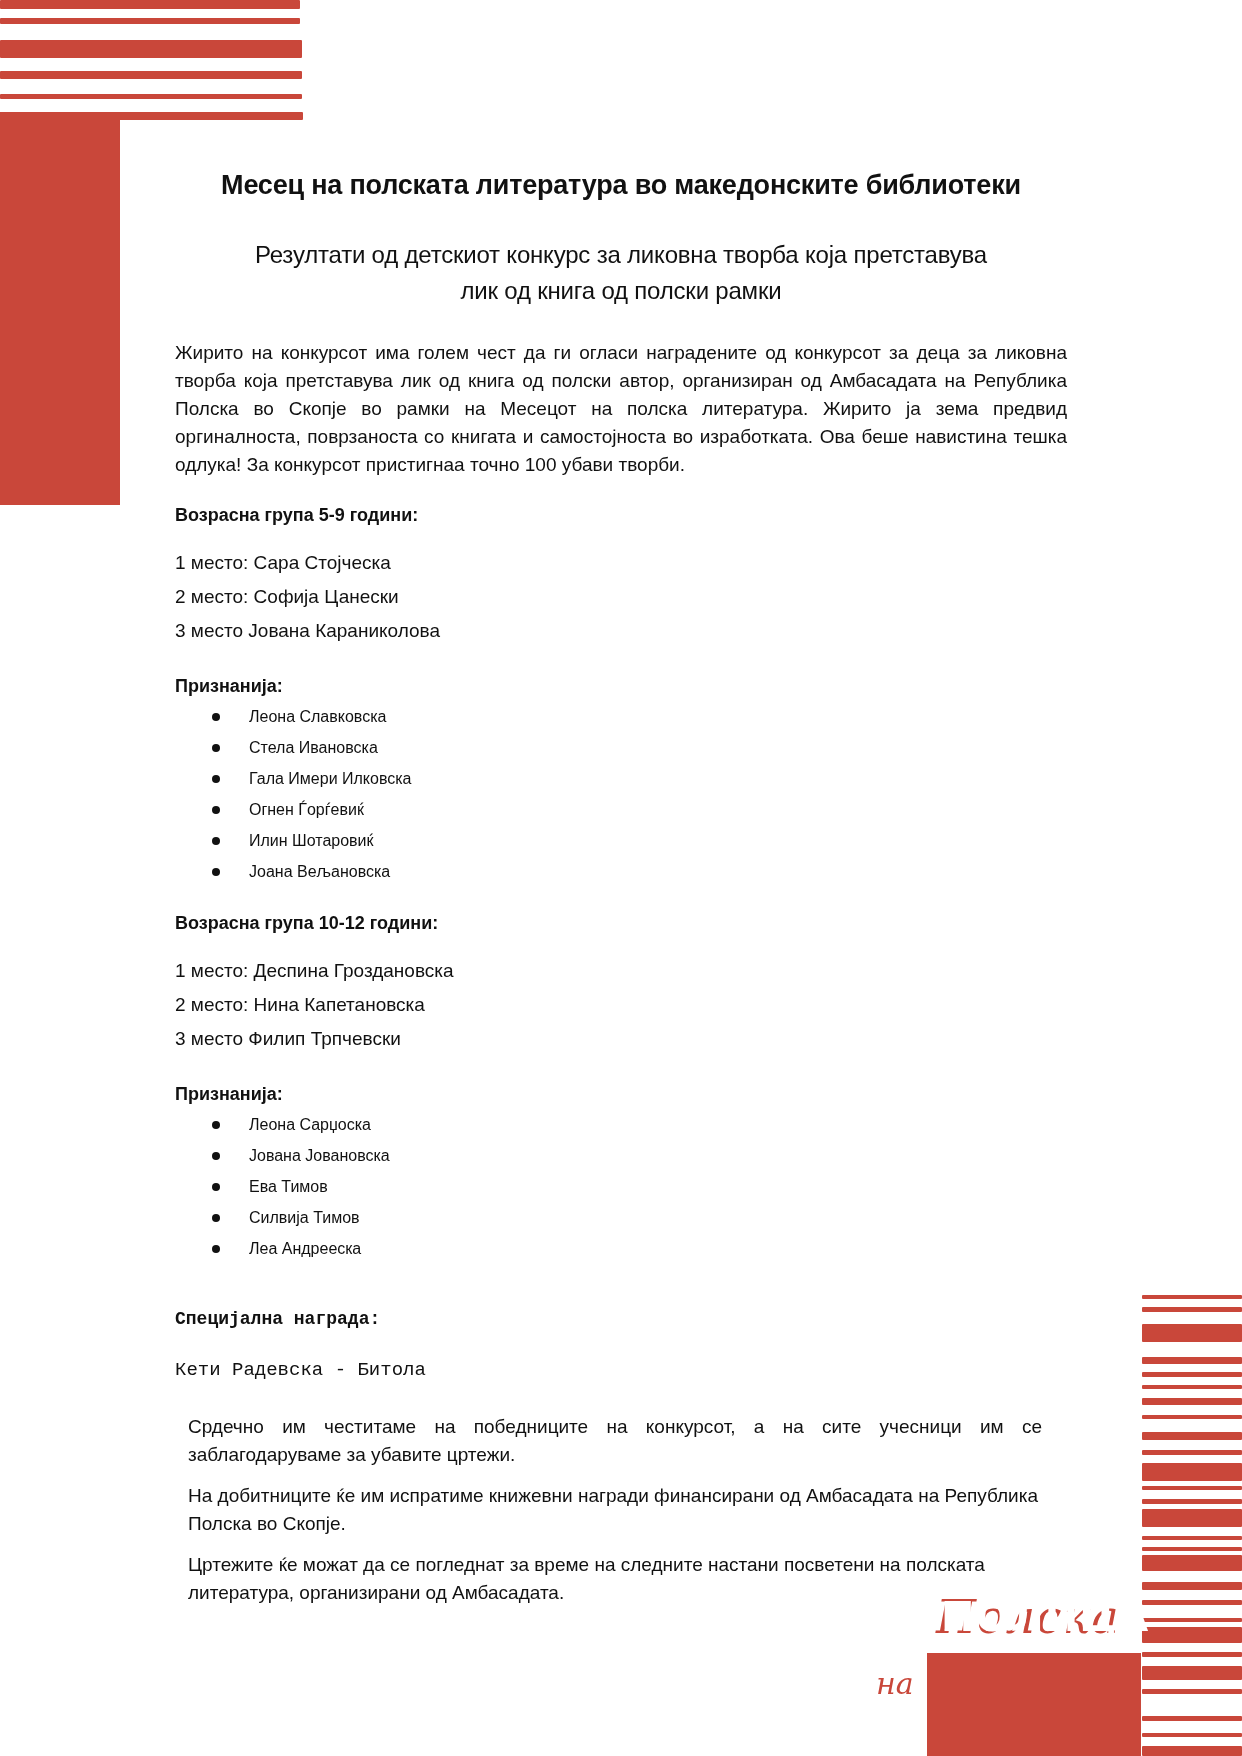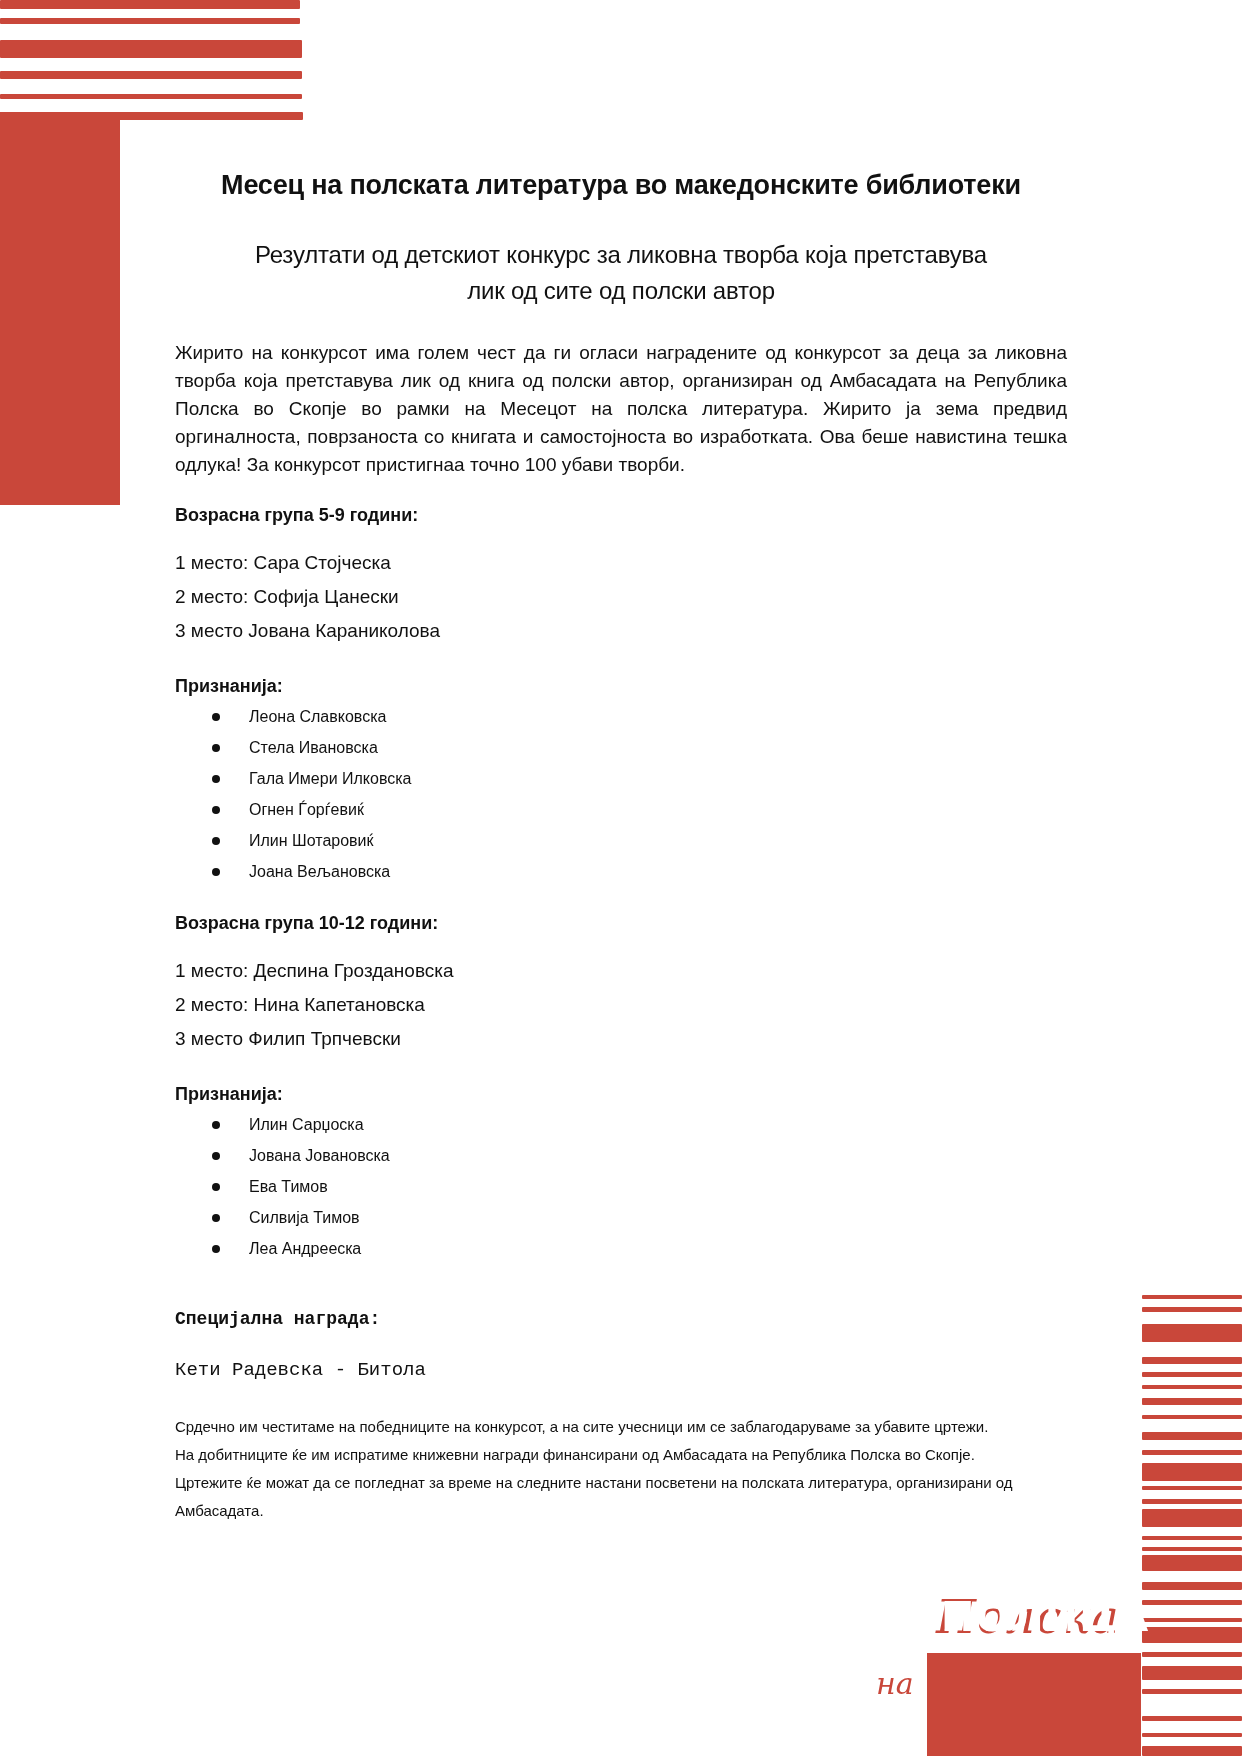--- a/index.html
+++ b/index.html
@@ -14,21 +14,21 @@
            letter-spacing: -0.2px; }
   .subtitle { font-weight: normal; font-size: 24px; text-align: center; line-height: 36px;
               margin: 36px 0 0 0; letter-spacing: -0.2px; }
   .intro { font-size: 19px; line-height: 28px; text-align: justify; margin: 30px 0 0 0; }
   .section-head { font-weight: bold; font-size: 18px; margin: 0; }
   .place { font-size: 19px; line-height: 34px; margin: 0; }
   ul.bullets { list-style: none; margin: 4px 0 0 0; padding: 0; }
   ul.bullets li { font-size: 16px; line-height: 31px; position: relative; padding-left: 74px; }
   ul.bullets li .bullet { position: absolute; left: 37px; top: 12px; width: 8px; height: 8px;
                           background: #111; border-radius: 50%; }
-  .closing { font-size: 15px; line-height: 28px; margin: 0; }
+  .closing { font-size: 19px; line-height: 28px; margin: 13px; }
   .closing.justify { text-align: justify; text-align-last: left; }
 
   .logo-script { position: absolute; left: 936px; top: 1590px; font-family: "DejaVu Serif", serif;
                  font-style: italic; font-size: 46px; color: #c9473a; letter-spacing: 1px; }
   .logo-na { position: absolute; left: 876px; top: 1666px; font-family: "DejaVu Serif", serif;
              font-style: italic; font-size: 30px; color: #c9473a; }
   .logo-box { position: absolute; left: 927px; top: 1653px; width: 214px; height: 103px;
               background: #c9473a; }
   .logo-word { position: absolute; left: 941px; top: 1594px; font-family: "DejaVu Sans", sans-serif;
                font-weight: bold; font-size: 40px; color: #ffffff; letter-spacing: 1px; }
@@ -73,21 +73,21 @@
   <div class="rstripe" style="top:1689px;width:100px;height:5px;"></div>
   <div class="rstripe" style="top:1716px;width:100px;height:5px;"></div>
   <div class="rstripe" style="top:1733px;width:100px;height:4px;"></div>
   <div class="rstripe" style="top:1746px;width:100px;height:10px;"></div>
 </div>
 
 <div class="doc">
   <h1 class="title">Месец на полската литература во македонските библиотеки</h1>
   <h2 class="subtitle">
     <span>Резултати од детскиот конкурс за ликовна творба која претставува</span><br>
-    <span>лик од сите од полски автор</span>
+    <span>лик од книга од полски рамки</span>
   </h2>
   <p class="intro">Жирито на конкурсот има голем чест да ги огласи наградените од конкурсот за деца за ликовна творба која претставува лик од книга од полски автор, организиран од Амбасадата на Република Полска во Скопје во рамки на Месецот на полска литература. Жирито ја зема предвид оргиналноста, поврзаноста со книгата и самостојноста во изработката. Ова беше навистина тешка одлука! За конкурсот пристигнаа точно 100 убави творби.</p>
 
   <section style="margin-top:26px;">
     <p class="section-head">Возрасна група 5-9 години:</p>
     <div style="margin-top:20px;">
       <p class="place">1 место: Сара Стојческа</p>
       <p class="place">2 место: Софија Цанески</p>
       <p class="place">3 место Јована Караниколова</p>
     </div>
@@ -104,21 +104,21 @@
 
   <section style="margin-top:26px;">
     <p class="section-head">Возрасна група 10-12 години:</p>
     <div style="margin-top:20px;">
       <p class="place">1 место: Деспина Гроздановска</p>
       <p class="place">2 место: Нина Капетановска</p>
       <p class="place">3 место Филип Трпчевски</p>
     </div>
     <p class="section-head" style="margin-top:28px;">Признанија:</p>
     <ul class="bullets">
-      <li><span class="bullet"></span><span>Илин Сарџоска</span></li>
+      <li><span class="bullet"></span><span>Леона Сарџоска</span></li>
       <li><span class="bullet"></span><span>Јована Јовановска</span></li>
       <li><span class="bullet"></span><span>Ева Тимов</span></li>
       <li><span class="bullet"></span><span>Силвија Тимов</span></li>
       <li><span class="bullet"></span><span>Леа Андреескa</span></li>
     </ul>
   </section>
 
   <section style="margin-top:45px;font-family:Liberation Mono, monospace;">
     <p class="section-head">Специјална награда:</p>
     <p class="place" style="margin-top:24px;">Кети Радевска - Битола</p>

